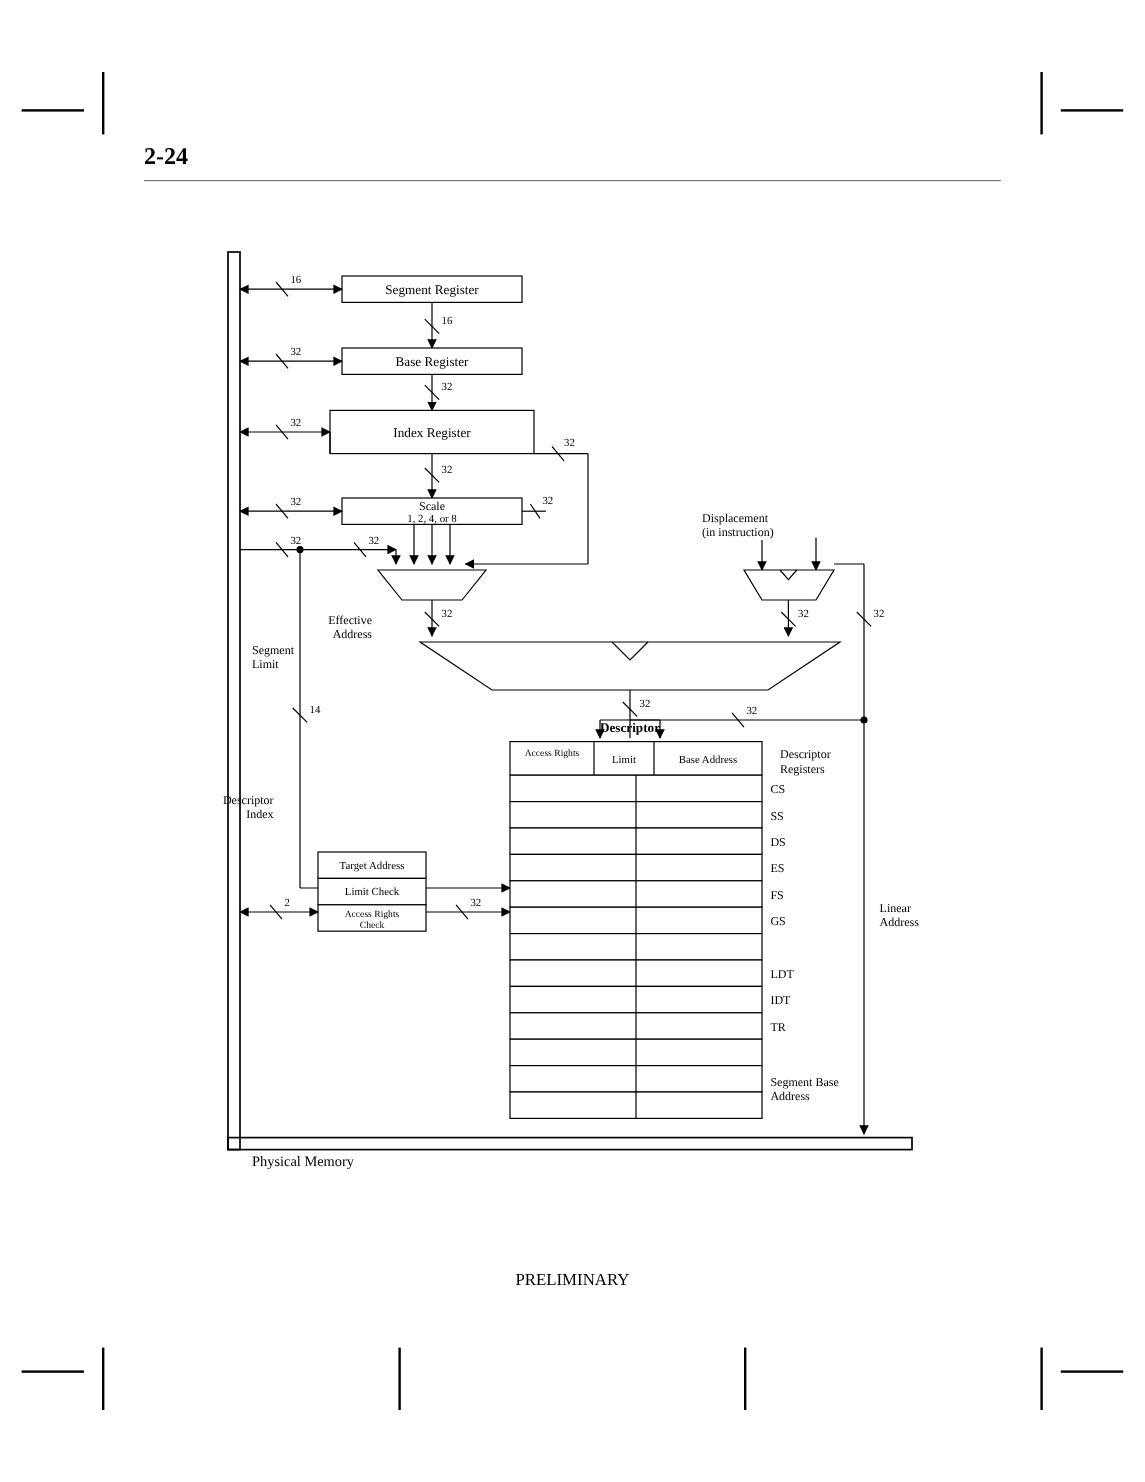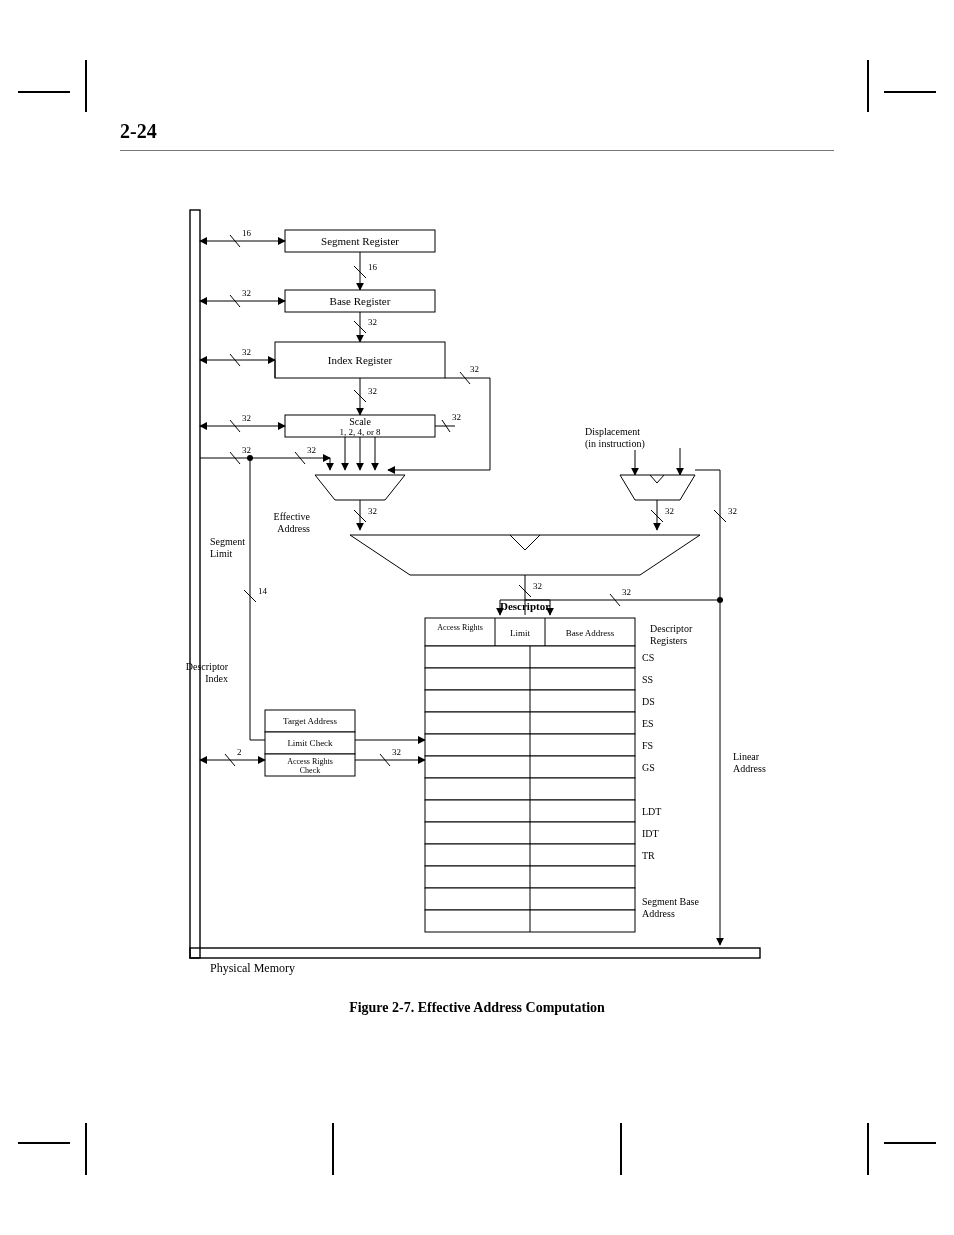--- a/index.html
+++ b/index.html
@@ -219,14 +219,14 @@
       <text x="462" y="571" font-size="10">GS</text>
       <text x="462" y="615" font-size="10">LDT</text>
       <text x="462" y="637" font-size="10">IDT</text>
       <text x="462" y="659" font-size="10">TR</text>
 
       <text x="462" y="705" font-size="10">Segment Base</text>
       <text x="462" y="717" font-size="10">Address</text>
     </svg>
   </div>
 
-  <div class="caption">Figure 2-7.  Effective Address Computation</div>
+  <div class="footer">PRELIMINARY</div>
 </div>
 
 </body></html>

